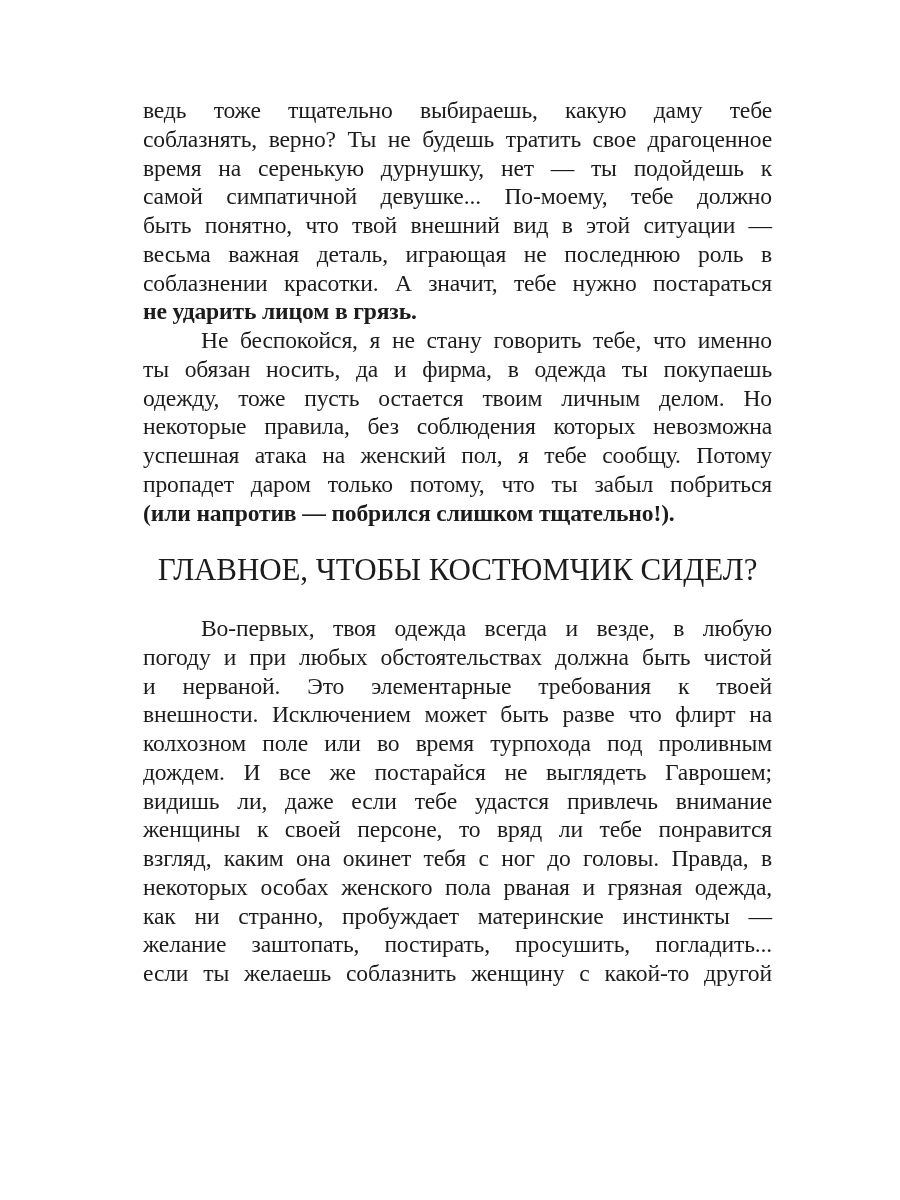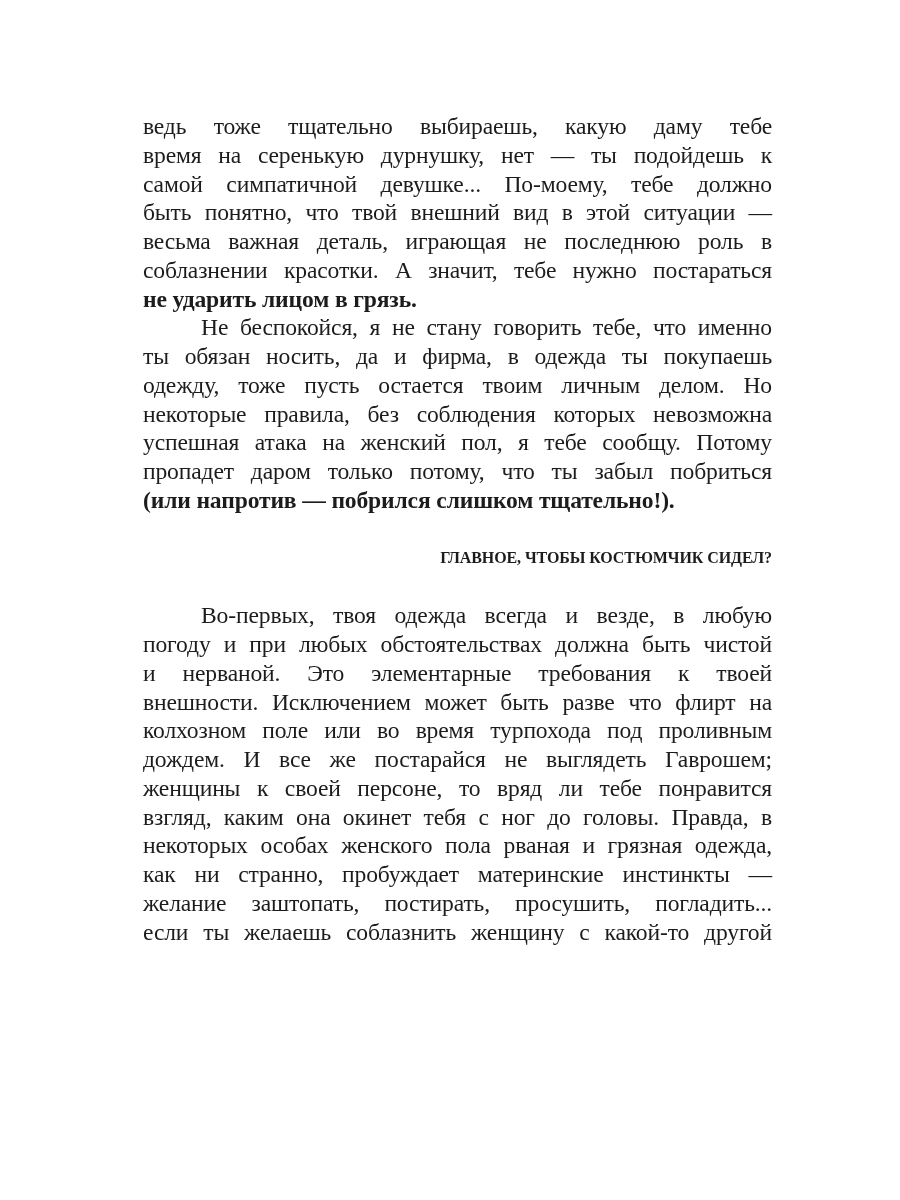--- a/index.html
+++ b/index.html
@@ -9,39 +9,39 @@
     }
     body {
       width: 900px;
       height: 1200px;
       position: relative;
       overflow: hidden;
     }
     .page {
       position: absolute;
       left: 143px;
-      top: 112px;
+      top: 96px;
       width: 629px;
       font-family: "Liberation Serif", "DejaVu Serif", serif;
       font-size: 23.6px;
       line-height: 28.75px;
       color: #1c1c1c;
     }
     .para {
       margin: 0;
       text-align: justify;
       text-align-last: left;
       hyphens: none;
       letter-spacing: -0.15px;
     }
     .heading {
       margin: 0;
-      text-align: right;
-      font-weight: bold;
-      font-size: 16px;
+      text-align: center;
+      font-weight: normal;
+      font-size: 31px;
       letter-spacing: -0.1px;
       padding-top: 29px;
       padding-bottom: 29px;
       line-height: 28.75px;
     }
     .line {
       display: block;
       text-align: justify;
       text-align-last: justify;
       white-space: nowrap;
@@ -55,20 +55,21 @@
       padding-left: 58px;
     }
   </style>
 </head>
 <body>
 
 <div class="page">
 
   <div class="para">
     <span class="line">ведь тоже тщательно выбираешь, какую даму тебе</span>
+    <span class="line">соблазнять, верно? Ты не будешь тратить свое драгоценное</span>
     <span class="line">время на серенькую дурнушку, нет — ты подойдешь к</span>
     <span class="line">самой симпатичной девушке... По-моему, тебе должно</span>
     <span class="line">быть понятно, что твой внешний вид в этой ситуации —</span>
     <span class="line">весьма важная деталь, играющая не последнюю роль в</span>
     <span class="line">соблазнении красотки. А значит, тебе нужно постараться</span>
     <span class="line last">не ударить лицом в грязь.</span>
   </div>
 
   <div class="para">
     <span class="line first-indent">Не беспокойся, я не стану говорить тебе, что именно</span>
@@ -82,20 +83,21 @@
 
   <h2 class="heading">ГЛАВНОЕ, ЧТОБЫ КОСТЮМЧИК СИДЕЛ?</h2>
 
   <div class="para">
     <span class="line first-indent">Во-первых, твоя одежда всегда и везде, в любую</span>
     <span class="line">погоду и при любых обстоятельствах должна быть чистой</span>
     <span class="line">и нерваной. Это элементарные требования к твоей</span>
     <span class="line">внешности. Исключением может быть разве что флирт на</span>
     <span class="line">колхозном поле или во время турпохода под проливным</span>
     <span class="line">дождем. И все же постарайся не выглядеть Гаврошем;</span>
+    <span class="line">видишь ли, даже если тебе удастся привлечь внимание</span>
     <span class="line">женщины к своей персоне, то вряд ли тебе понравится</span>
     <span class="line">взгляд, каким она окинет тебя с ног до головы. Правда, в</span>
     <span class="line">некоторых особах женского пола рваная и грязная одежда,</span>
     <span class="line">как ни странно, пробуждает материнские инстинкты —</span>
     <span class="line">желание заштопать, постирать, просушить, погладить...</span>
     <span class="line">если ты желаешь соблазнить женщину с какой-то другой</span>
   </div>
 
 </div>
 

